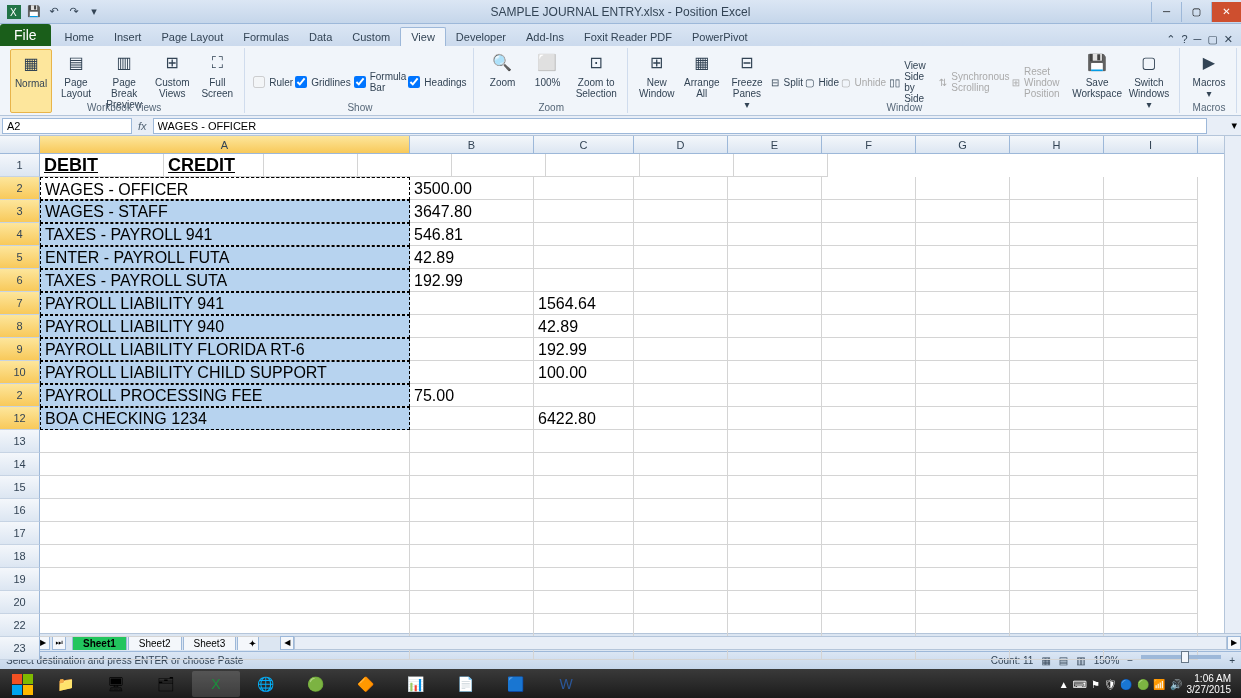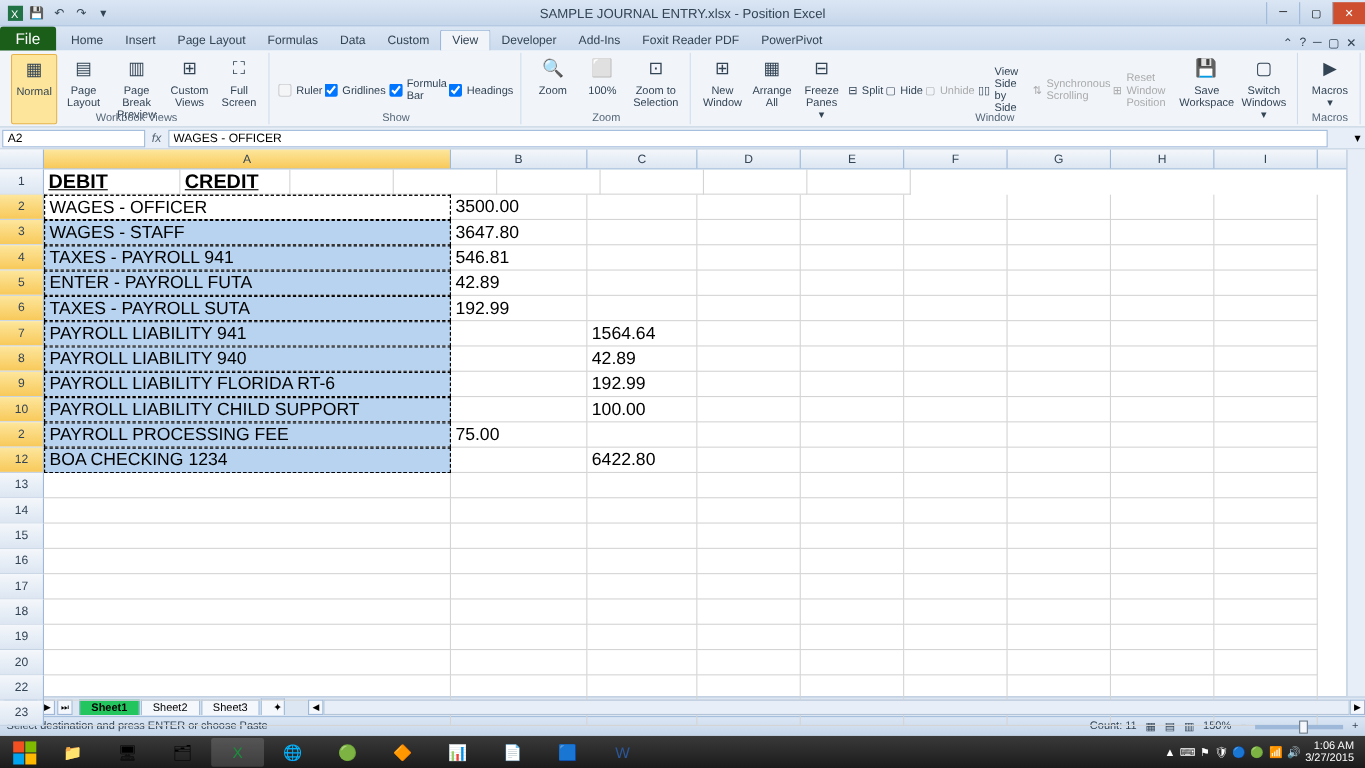--- a/index.html
+++ b/index.html
@@ -47,21 +47,21 @@
 .marching{outline:1.5px dashed #000;outline-offset:-1px}
 .vscroll{width:17px;background:#e8eef7;border-left:1px solid #b4c5da;position:absolute;right:0;top:0;bottom:0}
 .sheet-tabs{height:18px;background:#dce6f2;border-top:1px solid #b4c5da;display:flex;align-items:center;padding-left:4px;font-size:10px}
 .nav-btns{display:flex;gap:2px;margin-right:6px}
 .nav-btn{width:14px;height:14px;border:1px solid #9db8d9;background:#f4f7fb;display:flex;align-items:center;justify-content:center;font-size:8px}
 .sheet-tab{padding:1px 10px;border:1px solid #9db8d9;border-bottom:none;background:#f4f7fb;margin-right:1px}
 .sheet-tab.active{background:#22c55e;font-weight:bold}
 .hscroll{flex:1;margin-left:20px;height:14px;background:#e8eef7;display:flex;align-items:center;position:relative}
 .hscroll-track{flex:1;border:1px solid #b4c5da;height:14px}
 .status-bar{height:18px;background:linear-gradient(#dbe6f4,#c5d6ea);display:flex;align-items:center;padding:0 6px;font-size:10px;color:#345;border-top:1px solid #9db8d9}
-.status-right{margin-left:auto;display:flex;align-items:center;gap:8px}
+.status-right{margin-left:auto;display:flex;gap:8px}
 .zoom-slider{width:80px;height:4px;background:#9db8d9;position:relative}
 .zoom-thumb{width:8px;height:12px;background:#f4f7fb;border:1px solid #678;position:absolute;left:50%;top:-4px}
 .taskbar{height:30px;background:linear-gradient(#3a3a3a,#1a1a1a);display:flex;align-items:center;padding:0 4px;gap:2px}
 .start-btn{width:36px;height:26px;display:flex;align-items:center;justify-content:center}
 .task-item{width:48px;height:26px;display:flex;align-items:center;justify-content:center;font-size:14px;border-radius:2px}
 .task-item.active{background:rgba(255,255,255,.15)}
 .tray{margin-left:auto;display:flex;align-items:center;gap:4px;color:#fff;font-size:10px;padding-right:6px}
 .tray-time{text-align:right;line-height:1.1}
 .win-logo{display:grid;grid-template-columns:10px 10px;grid-template-rows:10px 10px;gap:1px}
 .win-logo span:nth-child(1){background:#f25022}.win-logo span:nth-child(2){background:#7fba00}.win-logo span:nth-child(3){background:#00a4ef}.win-logo span:nth-child(4){background:#ffb900}

